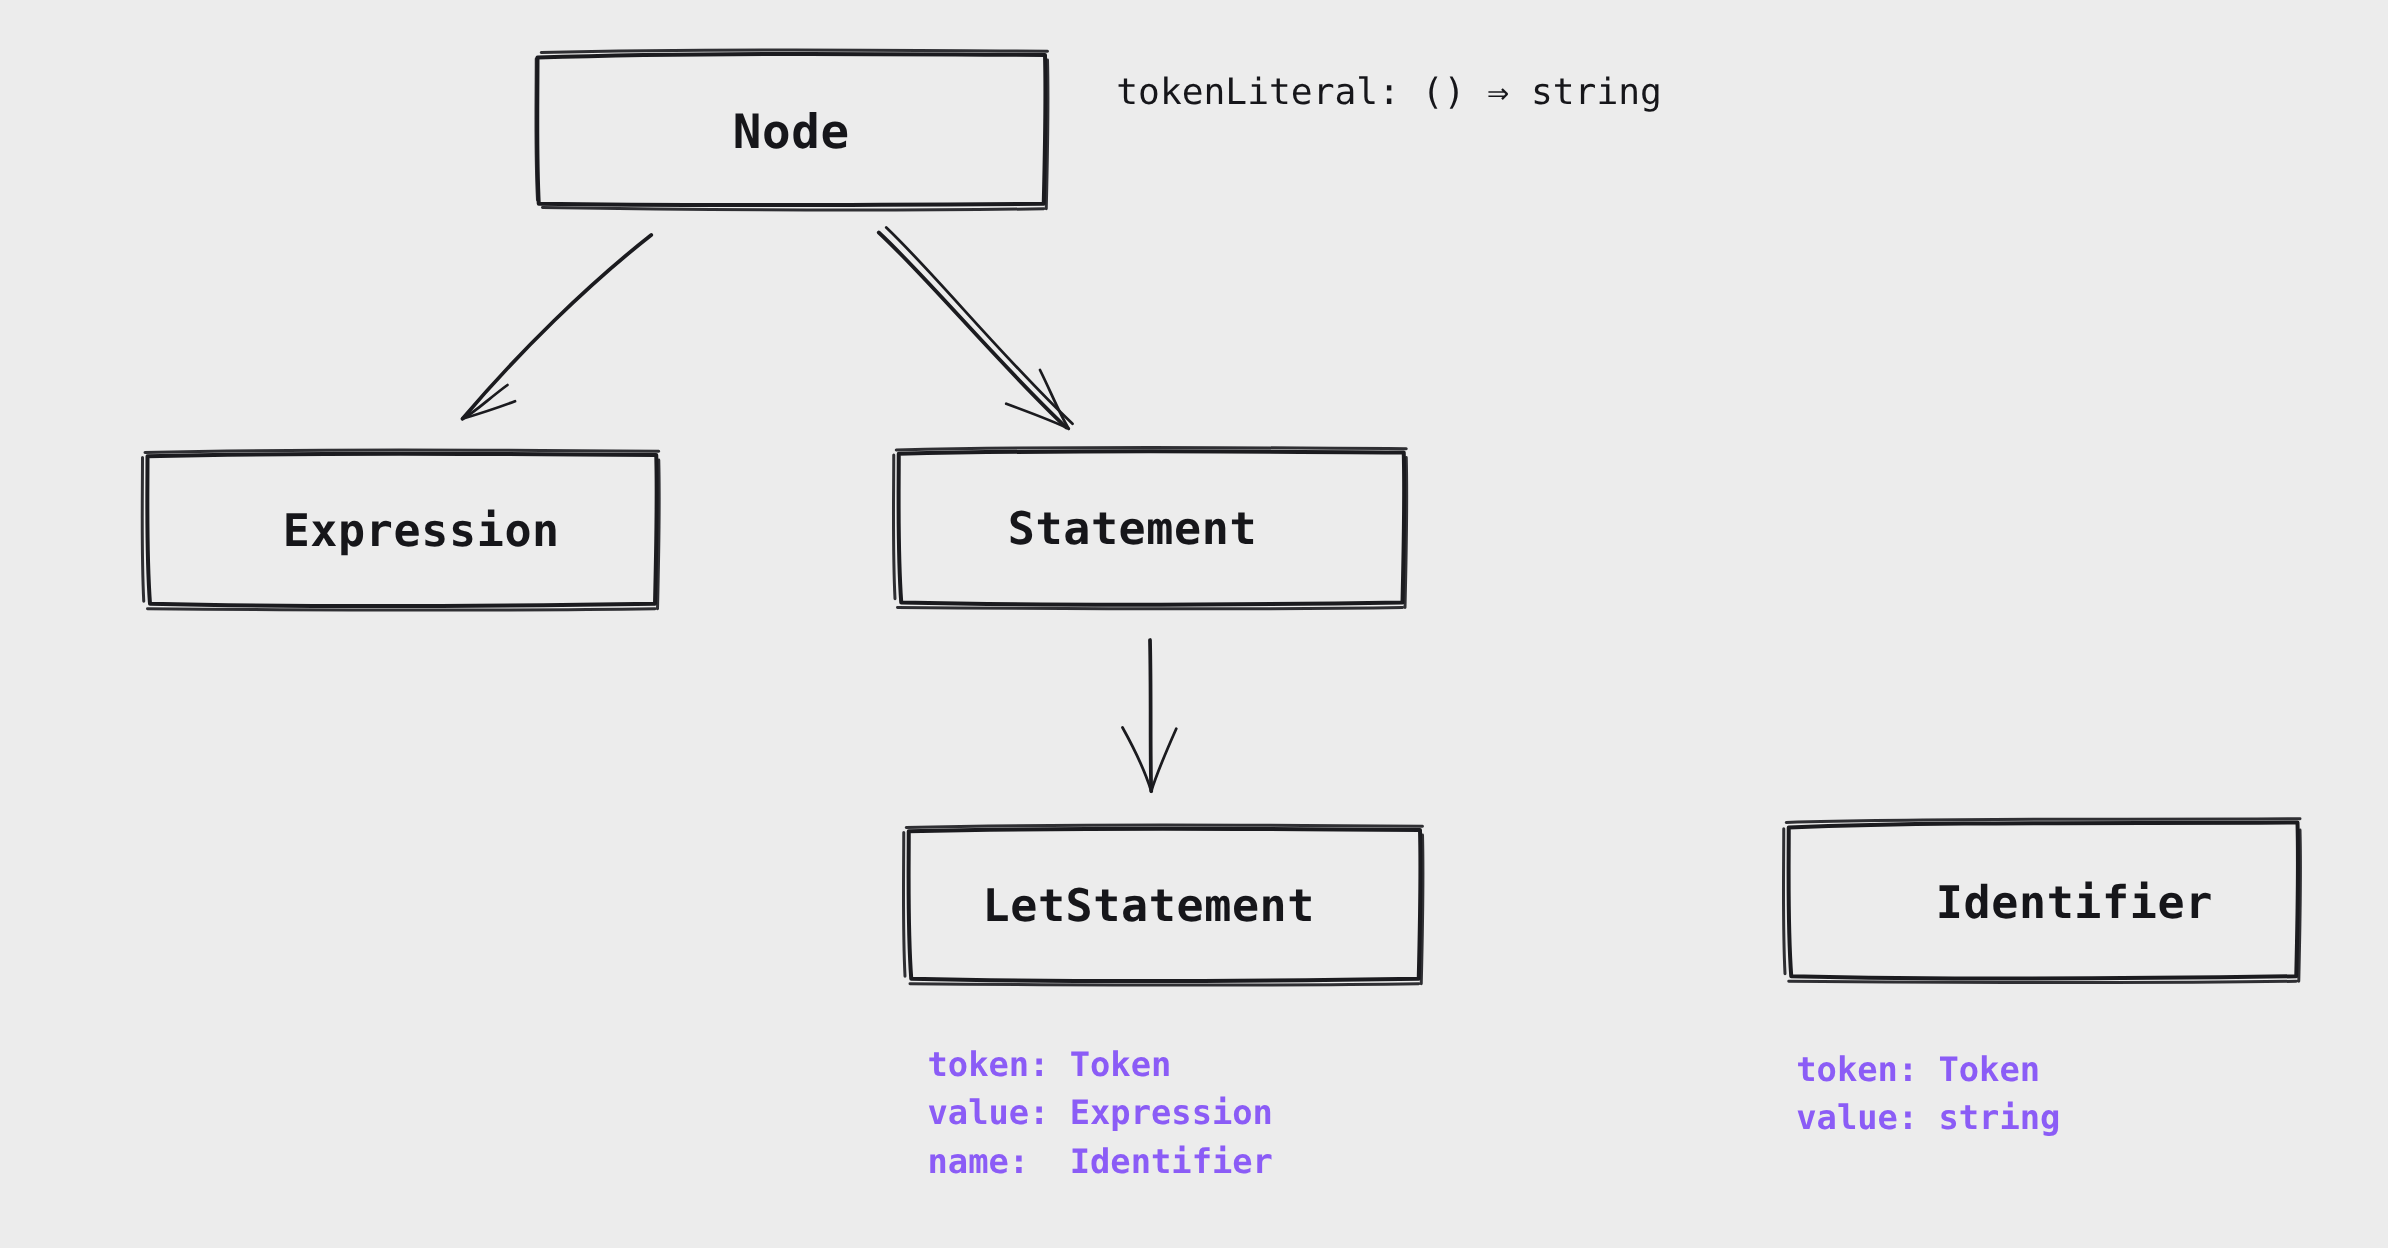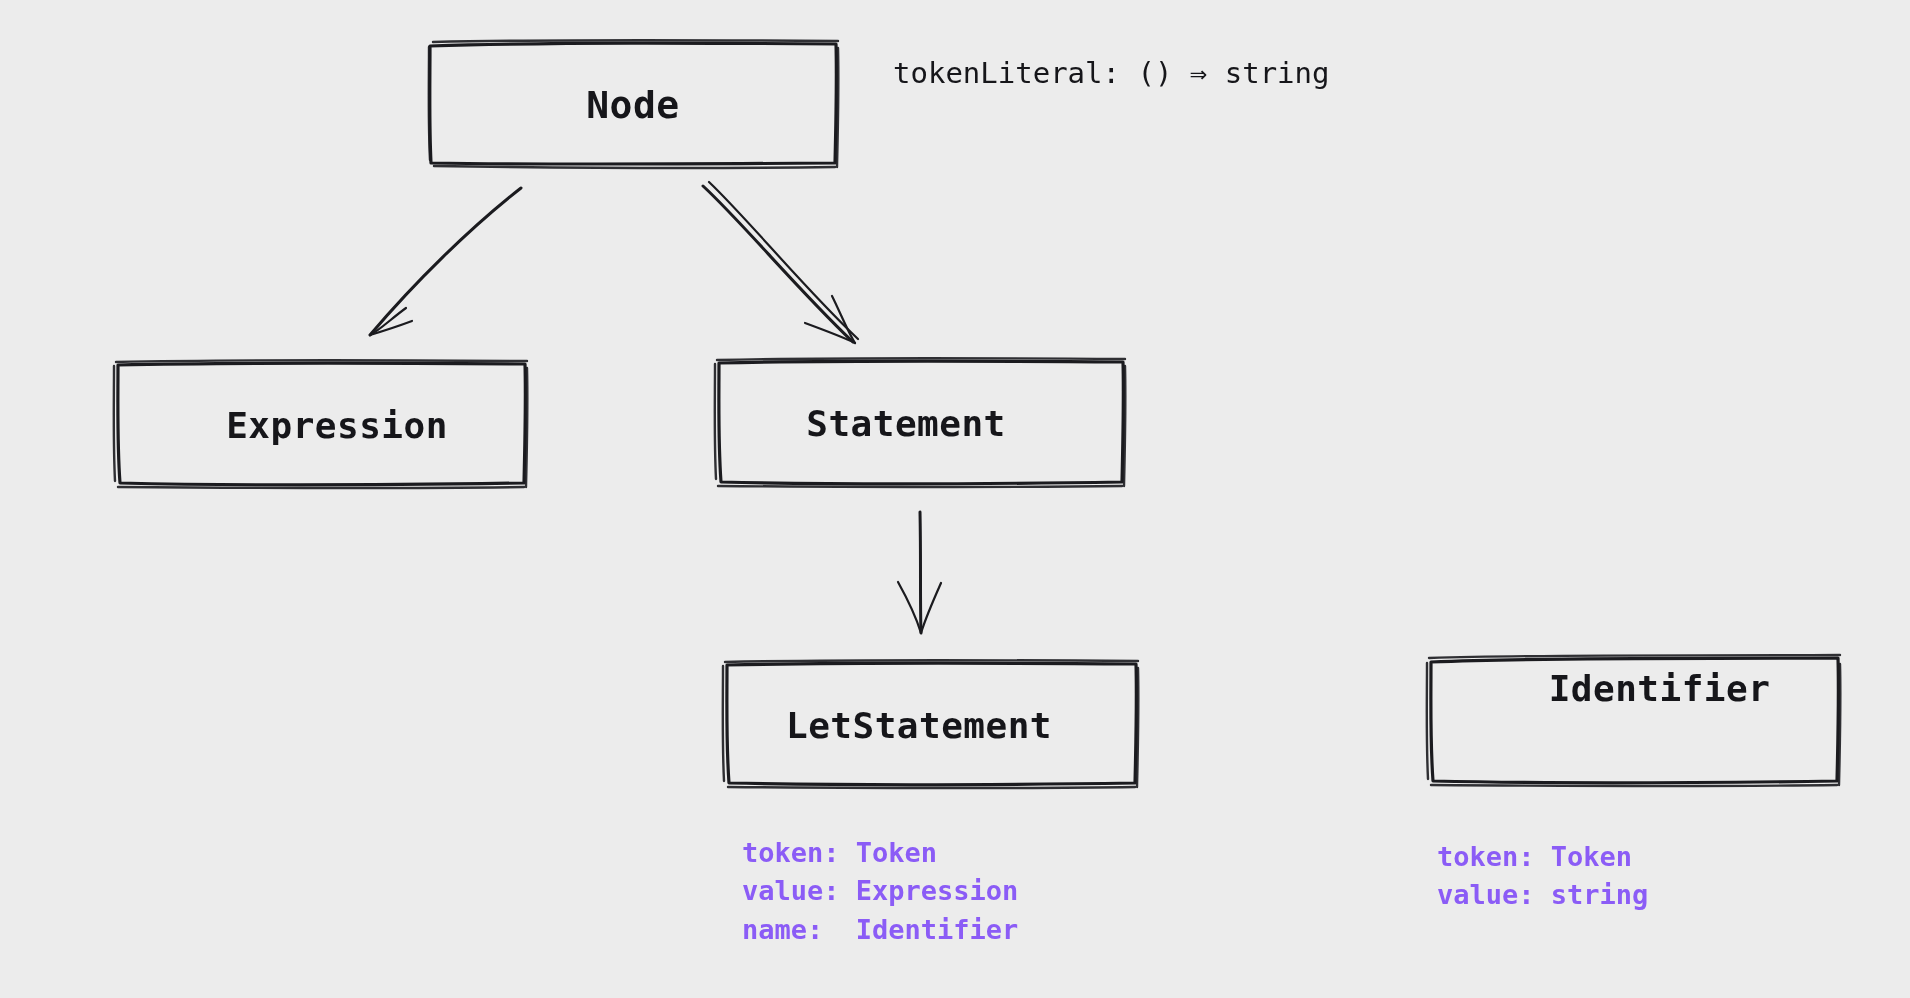--- a/index.html
+++ b/index.html
@@ -113,21 +113,21 @@
 </svg>
 
 <div class="node-label box-title-lg" style="left:428px; top:83px; width:410px;">Node</div>
 
 <div class="node-label box-title-md" style="left:115px; top:405px; width:412px;margin-left:16px;">Expression</div>
 
 <div class="node-label box-title-md" style="left:716px; top:403px; width:380px;">Statement</div>
 
 <div class="node-label box-title-md" style="left:724px; top:705px; width:390px;">LetStatement</div>
 
-<div class="node-label box-title-md" style="left:1428px; top:668px; width:463px;">Identifier</div>
+<div class="node-label box-title-md" style="left:1428px; top:702px; width:463px;">Identifier</div>
 
 <div class="method-text" style="left:893px; top:56px;">tokenLiteral: () ⇒ string</div>
 
 <div class="field-text" style="left:742px; top:834px;">token: Token
 value: Expression
 name:  Identifier</div>
 
 <div class="field-text" style="left:1437px; top:838px;">token: Token
 value: string</div>
 

